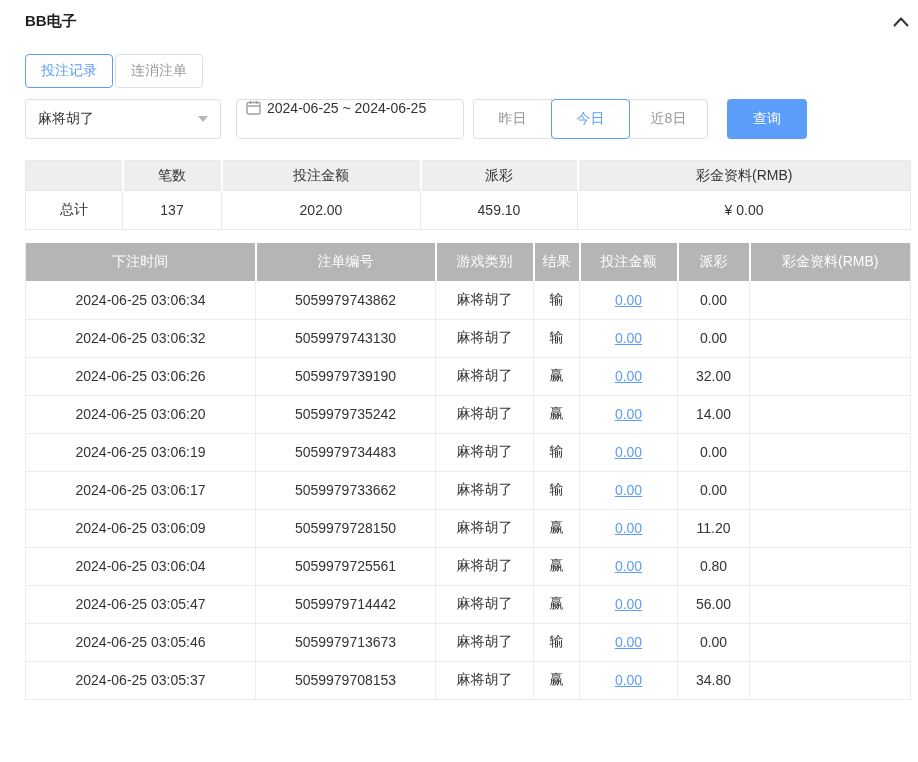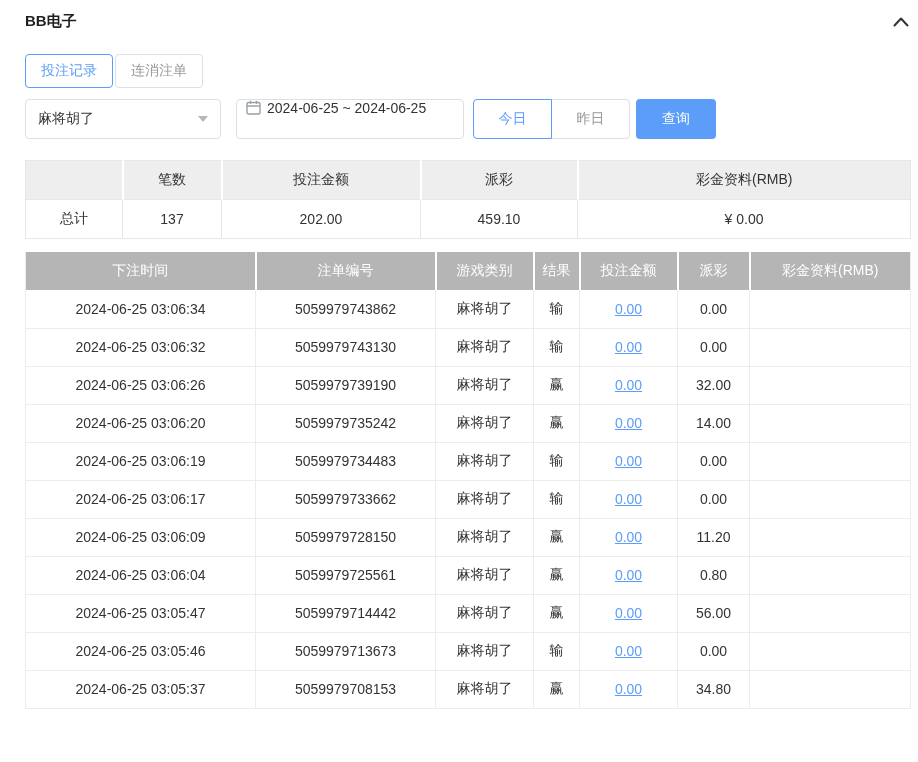--- a/index.html
+++ b/index.html
@@ -52,29 +52,29 @@
   .quick-group { display: flex; margin-left: 9px; }
   .qbtn {
     width: 79px; height: 40px; background: #fff; border: 1px solid #dcdfe6;
     color: #999; font-size: 14px; cursor: pointer; margin-left: -1px;
     font-family: inherit;
   }
   .qbtn:first-child { margin-left: 0; border-radius: 4px 0 0 4px; }
   .qbtn:last-child { border-radius: 0 4px 4px 0; }
   .qbtn-active { border-color: #5b9df8; color: #5b9df8; position: relative; z-index: 1; border-radius: 4px; }
   .search-btn {
-    margin-left: 6px; width: 80px; height: 40px;
+    margin-left: 19px; width: 80px; height: 40px;
     background: #5b9df8; color: #fff; border: none; border-radius: 4px;
     font-size: 14px; cursor: pointer; font-family: inherit;
   }
   
   table { border-collapse: collapse; table-layout: fixed; width: 886px; }
   .summary-table { margin-top: 21px; border: 1px solid #e7e7e7; }
   .summary-table th {
-    background: #eeeeee; height: 39px; font-size: 14px; font-weight: 400;
+    background: #eeeeee; height: 30px; font-size: 14px; font-weight: 400;
     color: #333; text-align: center; border-right: 2px solid #fff;
     border-bottom: 1px solid #e7e7e7;
   }
   .summary-table th:last-child { border-right: none; }
   .summary-table td {
     height: 39px; text-align: center; font-size: 14px; color: #333;
     border-right: 1px solid #e7e7e7; background: #fff;
   }
   .summary-table td:last-child { border-right: none; }
   
@@ -123,22 +123,23 @@
         <svg width="15" height="15" viewBox="0 0 15 15">
           <rect x="1" y="2.5" width="13" height="11.5" rx="1.5" fill="none" stroke="#9aa0a6" stroke-width="1.4"></rect>
           <line x1="1" y1="6" x2="14" y2="6" stroke="#9aa0a6" stroke-width="1.4"></line>
           <line x1="4.5" y1="0.8" x2="4.5" y2="4" stroke="#9aa0a6" stroke-width="1.4"></line>
           <line x1="10.5" y1="0.8" x2="10.5" y2="4" stroke="#9aa0a6" stroke-width="1.4"></line>
         </svg>
       </span>
       <span class="date-text">2024-06-25 ~ 2024-06-25</span>
     </div>
     <div class="quick-group">
+        <button class="qbtn">昨日</button>
         <button class="qbtn qbtn-active">今日</button>
-        <button class="qbtn">昨日</button>
+        <button class="qbtn">近8日</button>
       </div>
     <button class="search-btn">查询</button>
   </div>
 
   <table class="summary-table">
     <colgroup>
       <col style="width:97px">
         <col style="width:99px">
         <col style="width:199px">
         <col style="width:157px">

